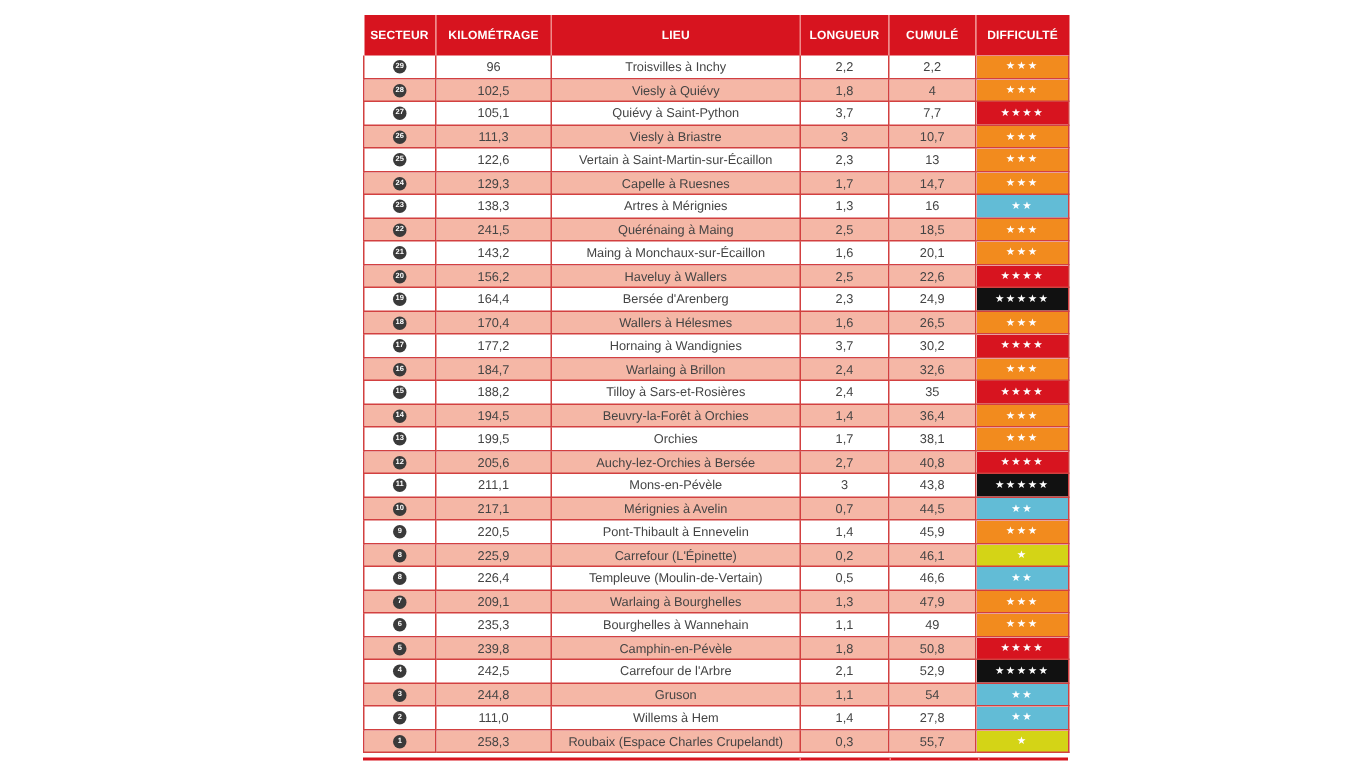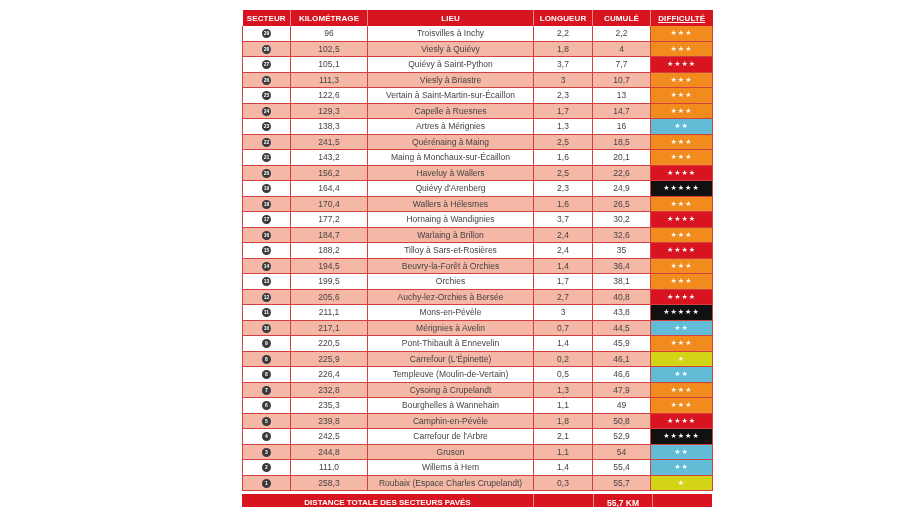--- a/index.html
+++ b/index.html
@@ -1,22 +1,22 @@
 <!DOCTYPE html>
 <html><head>
 <meta charset="utf-8">
 <style>
   html, body { margin: 0; padding: 0; background: #ffffff; }
   body { width: 900px; height: 507px; position: relative; overflow: hidden;
          font-family: "Liberation Sans", sans-serif; }
   .wrap { position: absolute; left: 242px; top: 10px; width: 470px; }
   table { border-collapse: collapse; width: 470px; table-layout: fixed; }
   th { background: #d7141f; color: #fff; font-size: 8px; font-weight: bold;
-       height: 16px; padding: 0; border-right: 1px solid #f08a8a; letter-spacing: 0.1px; }
-  th:last-child { border-right: none; text-decoration: underline; }
+       height: 27px; padding: 0; border-right: 1px solid #f08a8a; letter-spacing: 0.1px; }
+  th:last-child { border-right: none; }
   td { height: 14.5px; padding: 0; font-size: 8.5px; color: #444; text-align: center;
        border-right: 1px solid #d24040; border-bottom: 1px solid #d24040;
        white-space: nowrap; overflow: hidden; }
   tr.odd td { background: #ffffff; }
   tr.even td { background: #f5b7a6; }
   td.first { border-left: 1px solid #d24040; }
   .num { display: inline-block; width: 9px; height: 9px; border-radius: 50%;
          background: #3a3a3a; color: #fff; font-size: 5px; line-height: 9px; text-align: center;
          vertical-align: middle; font-weight: bold; }
   td.diff { color: #fff; font-size: 7px; letter-spacing: 1px; }
@@ -129,21 +129,21 @@
           <td class="first"><span class="num">20</span></td>
           <td>156,2</td>
           <td>Haveluy à Wallers</td>
           <td>2,5</td>
           <td>22,6</td>
           <td class="diff" style="background: rgb(215, 20, 31);">★★★★</td>
         </tr>
         <tr class="odd">
           <td class="first"><span class="num">19</span></td>
           <td>164,4</td>
-          <td>Quiévy d'Arenberg</td>
+          <td>Bersée d'Arenberg</td>
           <td>2,3</td>
           <td>24,9</td>
           <td class="diff" style="background: rgb(17, 17, 17);">★★★★★</td>
         </tr>
         <tr class="even">
           <td class="first"><span class="num">18</span></td>
           <td>170,4</td>
           <td>Wallers à Hélesmes</td>
           <td>1,6</td>
           <td>26,5</td>
@@ -232,22 +232,22 @@
         <tr class="odd">
           <td class="first"><span class="num">8</span></td>
           <td>226,4</td>
           <td>Templeuve (Moulin-de-Vertain)</td>
           <td>0,5</td>
           <td>46,6</td>
           <td class="diff" style="background: rgb(98, 188, 214);">★★</td>
         </tr>
         <tr class="even">
           <td class="first"><span class="num">7</span></td>
-          <td>232,8</td>
-          <td>Cysoing à Crupelandt</td>
+          <td>209,1</td>
+          <td>Warlaing à Bourghelles</td>
           <td>1,3</td>
           <td>47,9</td>
           <td class="diff" style="background: rgb(242, 139, 30);">★★★</td>
         </tr>
         <tr class="odd">
           <td class="first"><span class="num">6</span></td>
           <td>235,3</td>
           <td>Bourghelles à Wannehain</td>
           <td>1,1</td>
           <td>49</td>
@@ -275,21 +275,21 @@
           <td>Gruson</td>
           <td>1,1</td>
           <td>54</td>
           <td class="diff" style="background: rgb(98, 188, 214);">★★</td>
         </tr>
         <tr class="odd">
           <td class="first"><span class="num">2</span></td>
           <td>111,0</td>
           <td>Willems à Hem</td>
           <td>1,4</td>
-          <td>55,4</td>
+          <td>27,8</td>
           <td class="diff" style="background: rgb(98, 188, 214);">★★</td>
         </tr>
         <tr class="even">
           <td class="first"><span class="num">1</span></td>
           <td>258,3</td>
           <td>Roubaix (Espace Charles Crupelandt)</td>
           <td>0,3</td>
           <td>55,7</td>
           <td class="diff" style="background: rgb(212, 212, 22);">★</td>
         </tr>

